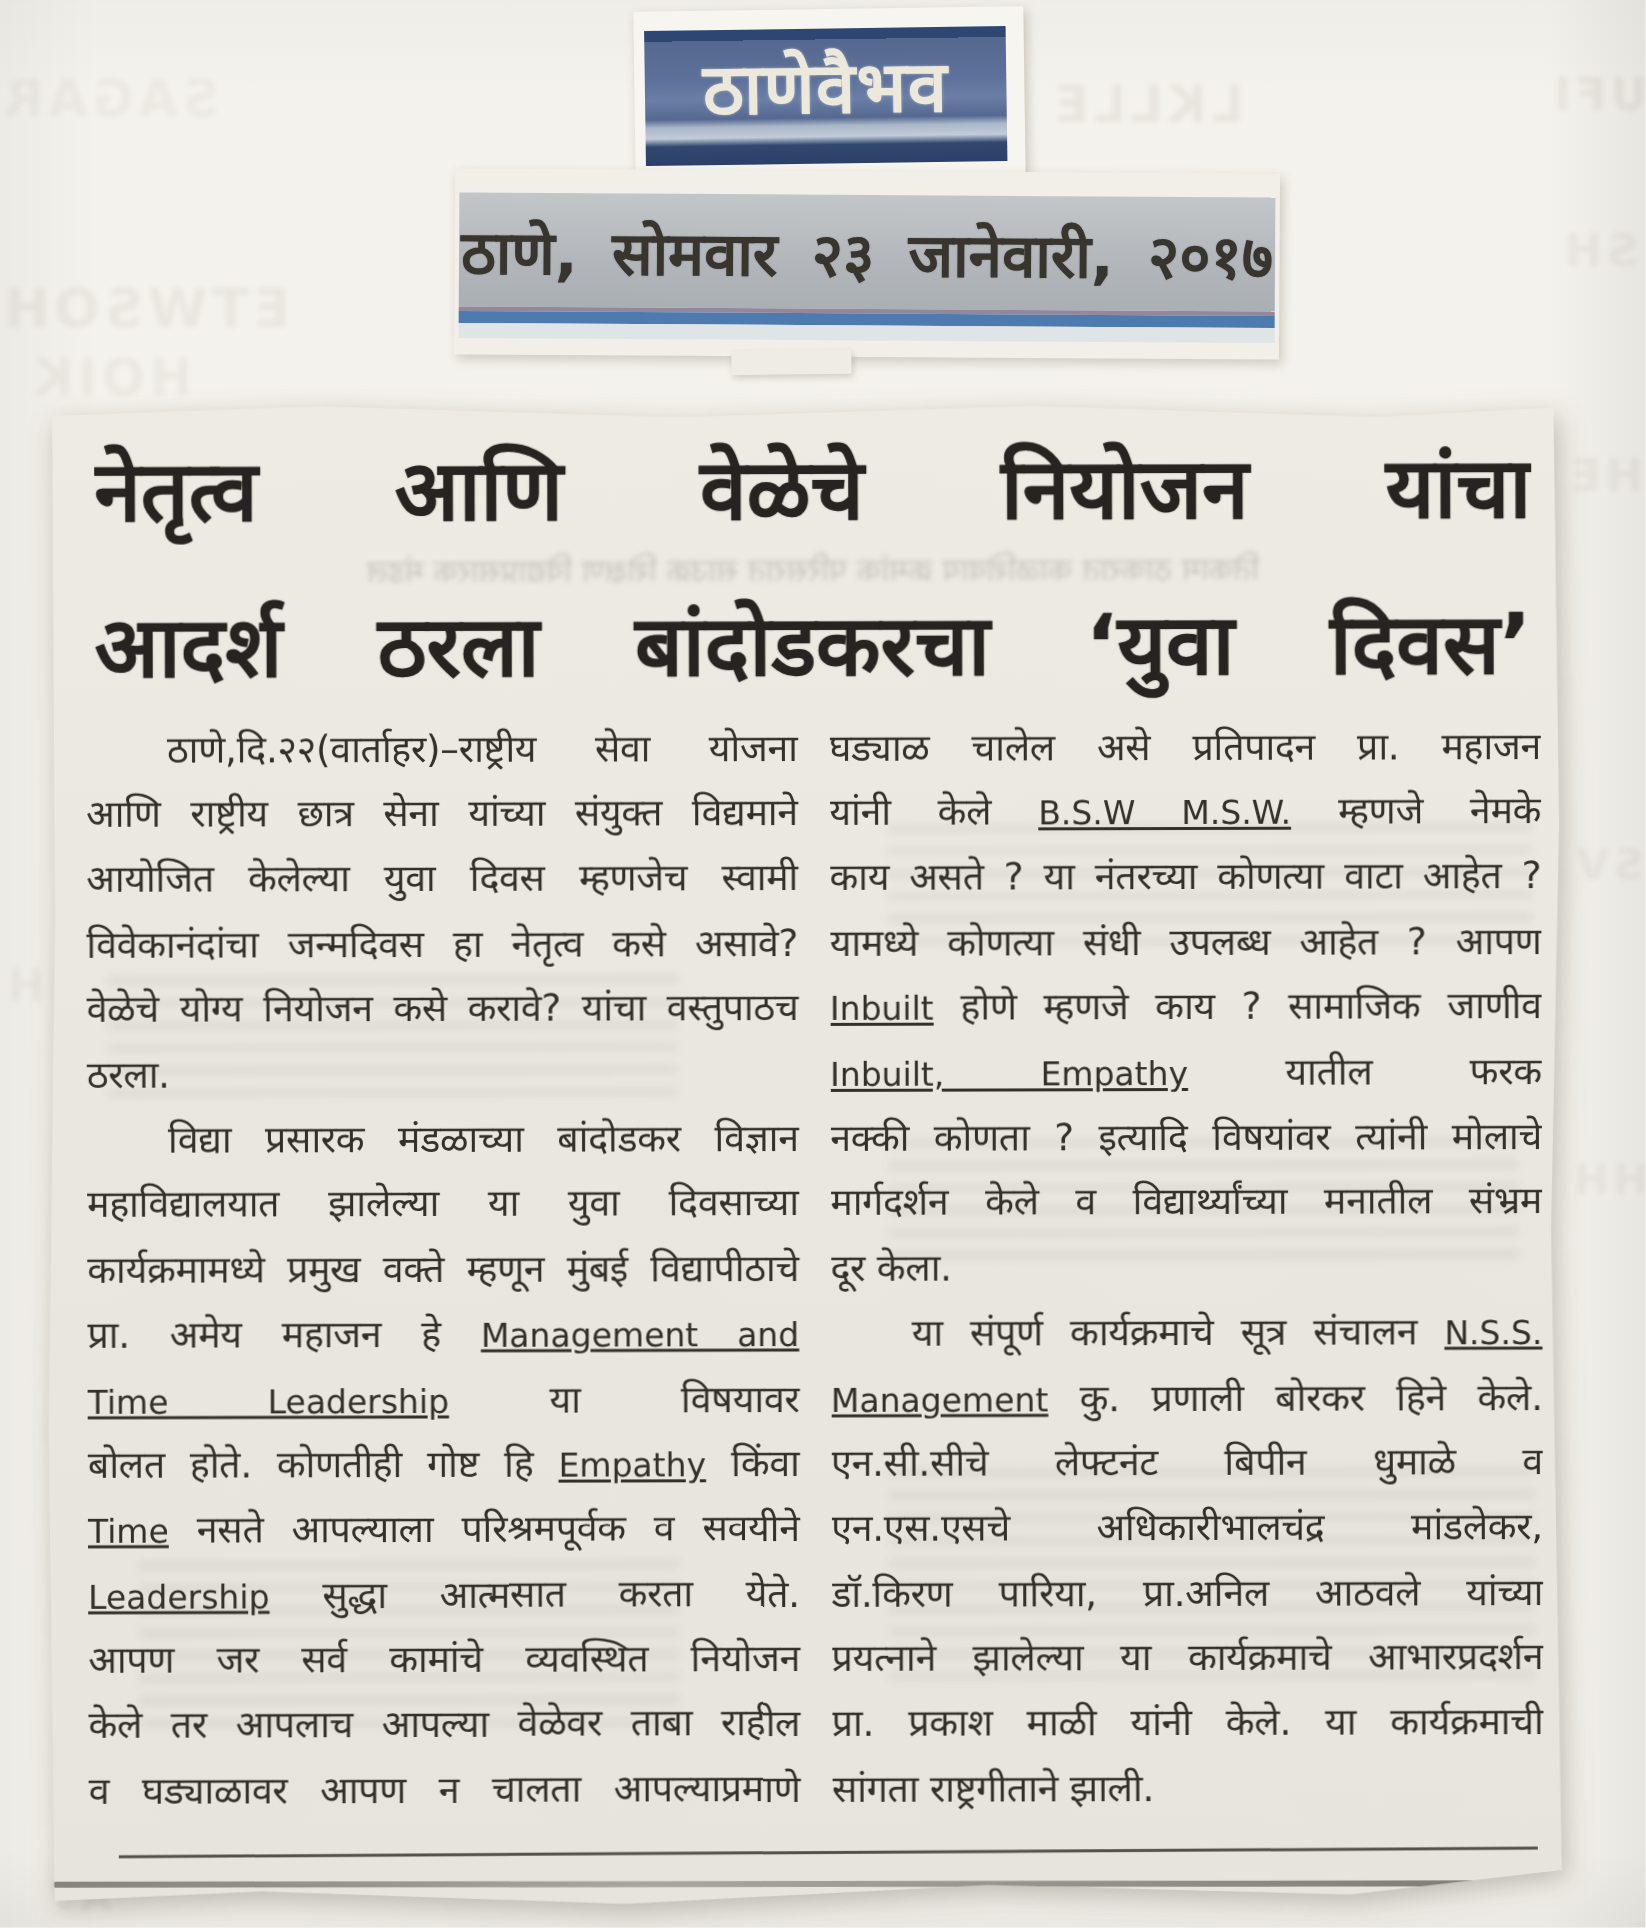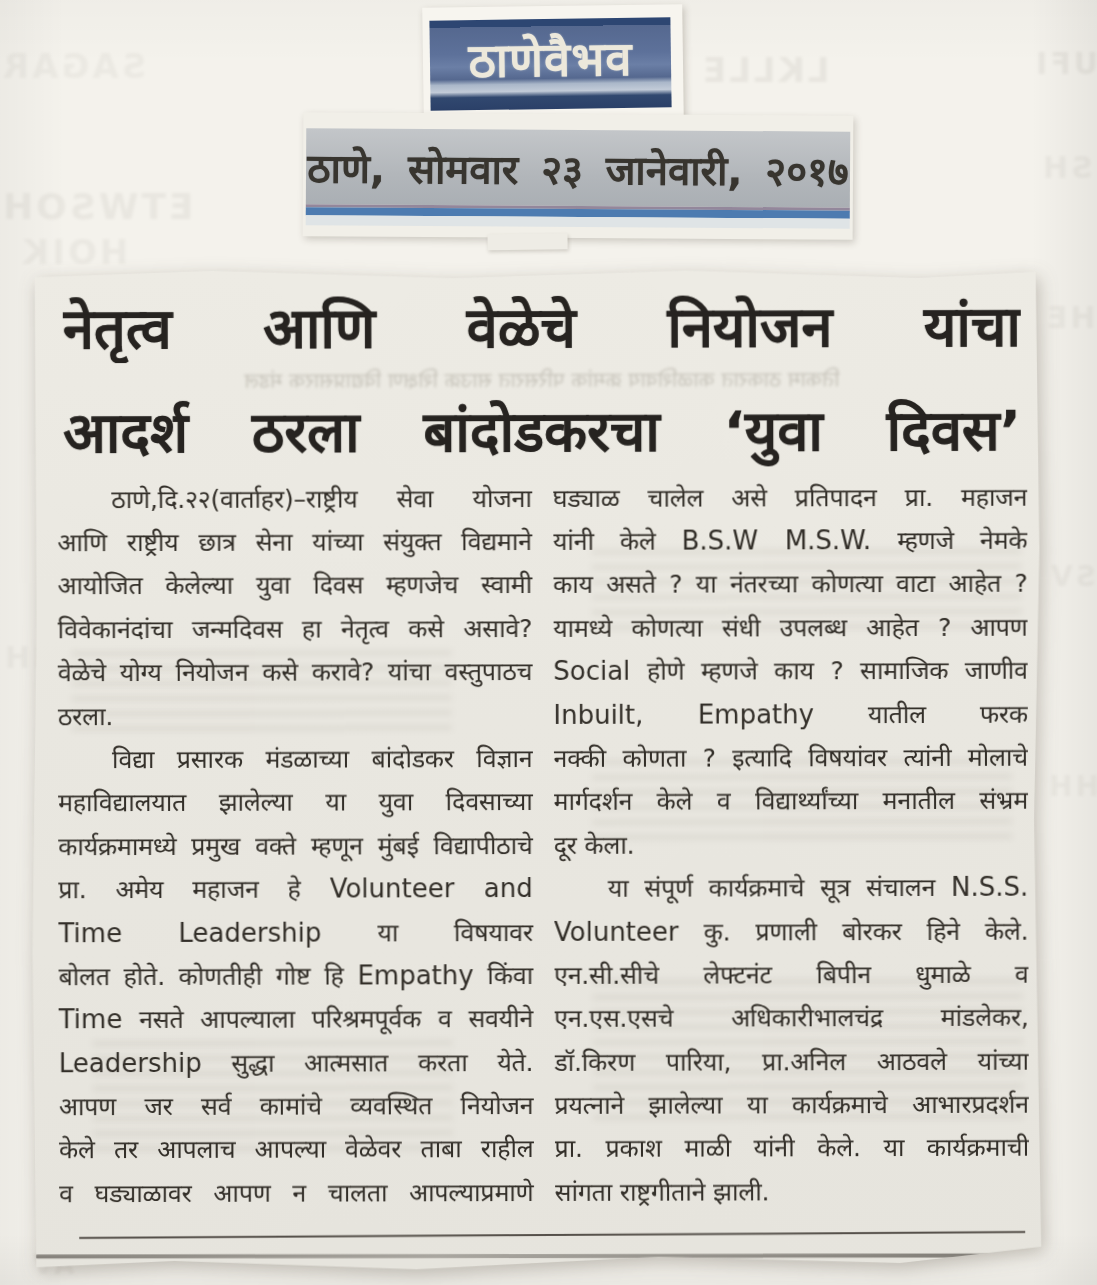--- a/index.html
+++ b/index.html
@@ -87,21 +87,21 @@
   .body-cols{display:flex;gap:21px;padding:10px 0 0 0;position:relative;z-index:2;}
   .col{flex:1;min-width:0;}
   .para{margin:0;}
   .para.indent .line:first-child{text-indent:54px;}
   .line{
     font-size:25px;line-height:43.4px;height:43.4px;color:#332f29;
     text-align:justify;text-align-last:justify;overflow:hidden;
     letter-spacing:-.2px;
   }
   .line.para-end{text-align-last:left;}
-  .latin{font-family:"DejaVu Sans",sans-serif;font-size:26px;letter-spacing:0;}
+  .latin{font-family:"DejaVu Sans",sans-serif;font-size:22px;letter-spacing:0;text-decoration:underline;}
 
   .bottom-rule{
     position:absolute;left:46px;right:16px;bottom:36px;height:2px;
     background:#55504a;transform:rotate(-.2deg);
   }
   .edge-fold{
     position:absolute;left:2px;right:2px;bottom:14px;height:4px;
     background:linear-gradient(90deg,rgba(55,50,44,.55),rgba(55,50,44,.35) 40%,rgba(55,50,44,.6));
     transform:rotate(.1deg);border-radius:2px;
   }
@@ -169,45 +169,45 @@
             <div class="line">आणि राष्ट्रीय छात्र सेना यांच्या संयुक्त विद्यमाने</div>
             <div class="line">आयोजित केलेल्या युवा दिवस म्हणजेच स्वामी</div>
             <div class="line">विवेकानंदांचा जन्मदिवस हा नेतृत्व कसे असावे?</div>
             <div class="line">वेळेचे योग्य नियोजन कसे करावे? यांचा वस्तुपाठच</div>
             <div class="line para-end">ठरला.</div>
           </div>
           <div class="para indent">
             <div class="line">विद्या प्रसारक मंडळाच्या बांदोडकर विज्ञान</div>
             <div class="line">महाविद्यालयात झालेल्या या युवा दिवसाच्या</div>
             <div class="line">कार्यक्रमामध्ये प्रमुख वक्ते म्हणून मुंबई विद्यापीठाचे</div>
-            <div class="line">प्रा. अमेय महाजन हे <span class="latin">Volunteer and</span></div>
+            <div class="line">प्रा. अमेय महाजन हे <span class="latin">Management and</span></div>
             <div class="line"><span class="latin">Time Leadership</span> या विषयावर</div>
             <div class="line">बोलत होते. कोणतीही गोष्ट हि <span class="latin">Empathy</span> किंवा</div>
             <div class="line"><span class="latin">Time</span> नसते आपल्याला परिश्रमपूर्वक व सवयीने</div>
             <div class="line"><span class="latin">Leadership</span> सुद्धा आत्मसात करता येते.</div>
             <div class="line">आपण जर सर्व कामांचे व्यवस्थित नियोजन</div>
             <div class="line">केले तर आपलाच आपल्या वेळेवर ताबा राहील</div>
             <div class="line">व घड्याळावर आपण न चालता आपल्याप्रमाणे</div>
           </div>
         </div>
       <div class="col">
           <div class="para">
             <div class="line">घड्याळ चालेल असे प्रतिपादन प्रा. महाजन</div>
             <div class="line">यांनी केले <span class="latin">B.S.W M.S.W.</span> म्हणजे नेमके</div>
             <div class="line">काय असते ? या नंतरच्या कोणत्या वाटा आहेत ?</div>
             <div class="line">यामध्ये कोणत्या संधी उपलब्ध आहेत ? आपण</div>
-            <div class="line"><span class="latin">Social</span> होणे म्हणजे काय ? सामाजिक जाणीव</div>
+            <div class="line"><span class="latin">Inbuilt</span> होणे म्हणजे काय ? सामाजिक जाणीव</div>
             <div class="line"><span class="latin">Inbuilt, Empathy</span> यातील फरक</div>
             <div class="line">नक्की कोणता ? इत्यादि विषयांवर त्यांनी मोलाचे</div>
             <div class="line">मार्गदर्शन केले व विद्यार्थ्यांच्या मनातील संभ्रम</div>
             <div class="line para-end">दूर केला.</div>
           </div>
           <div class="para indent">
             <div class="line">या संपूर्ण कार्यक्रमाचे सूत्र संचालन <span class="latin">N.S.S.</span></div>
-            <div class="line"><span class="latin">Volunteer</span> कु. प्रणाली बोरकर हिने केले.</div>
+            <div class="line"><span class="latin">Management</span> कु. प्रणाली बोरकर हिने केले.</div>
             <div class="line">एन.सी.सीचे लेफ्टनंट बिपीन धुमाळे व</div>
             <div class="line">एन.एस.एसचे अधिकारीभालचंद्र मांडलेकर,</div>
             <div class="line">डॉ.किरण पारिया, प्रा.अनिल आठवले यांच्या</div>
             <div class="line">प्रयत्नाने झालेल्या या कार्यक्रमाचे आभारप्रदर्शन</div>
             <div class="line">प्रा. प्रकाश माळी यांनी केले. या कार्यक्रमाची</div>
             <div class="line para-end">सांगता राष्ट्रगीताने झाली.</div>
           </div>
         </div>
     </div>
 

